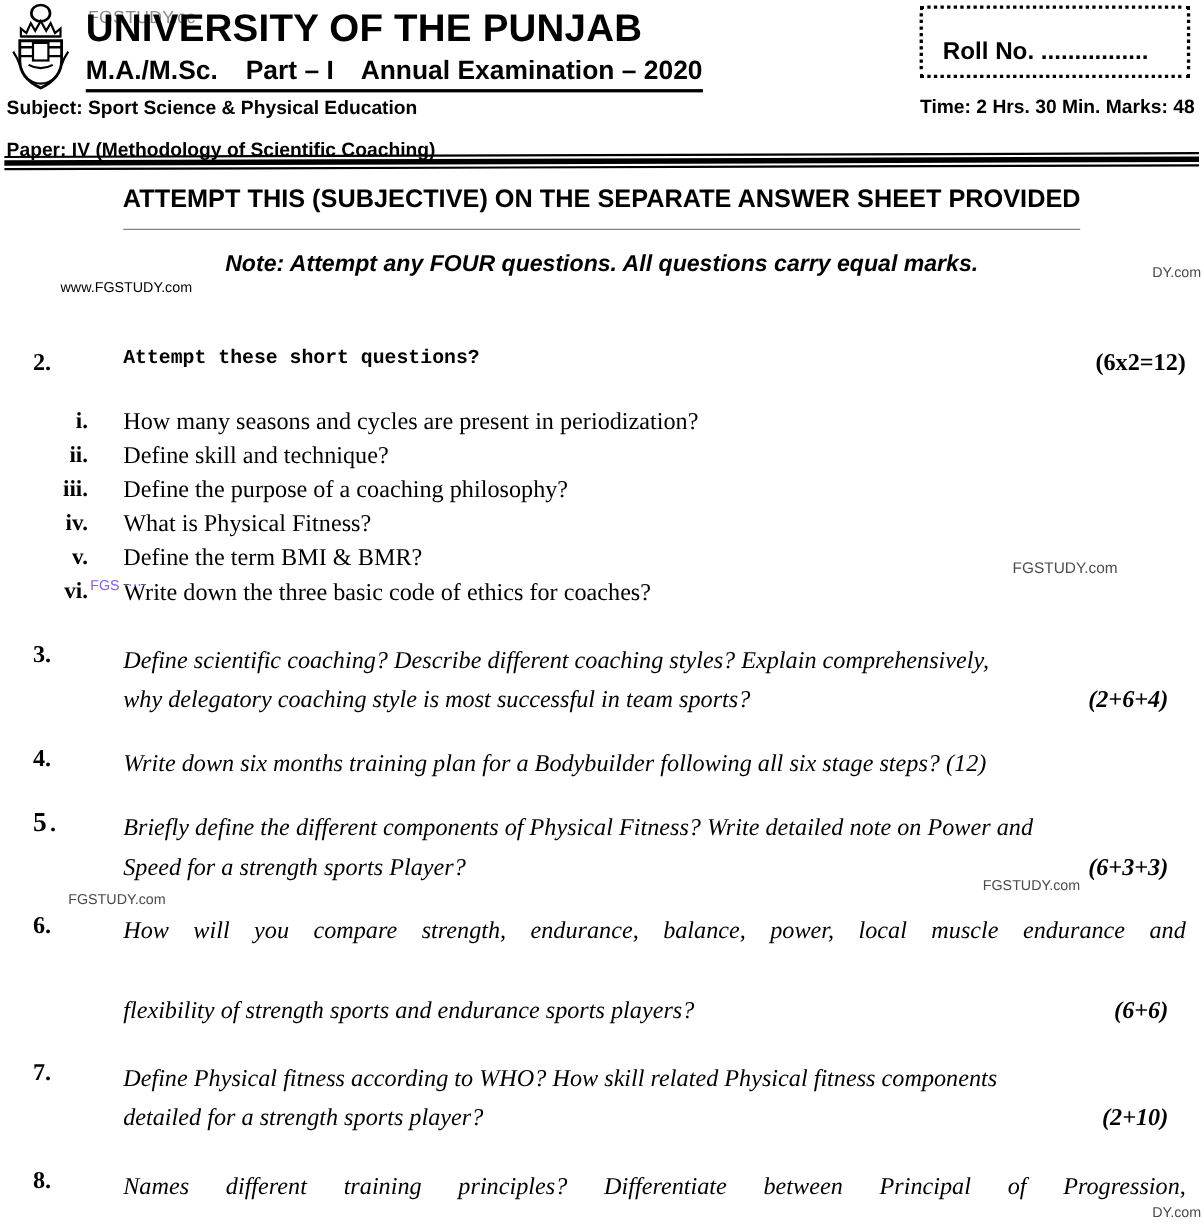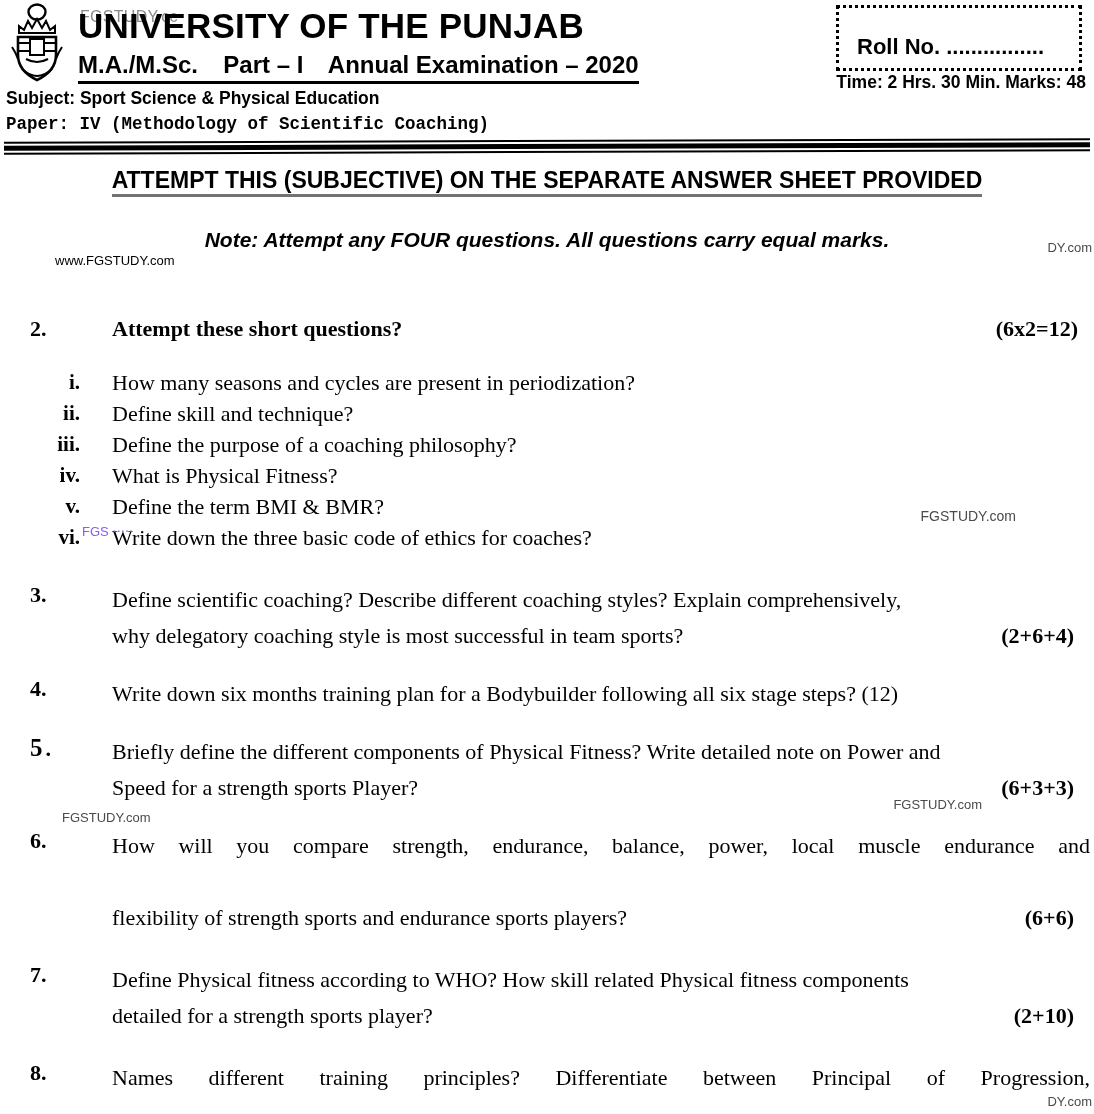--- a/index.html
+++ b/index.html
@@ -82,26 +82,26 @@
 
   .subject-line, .paper-line {
     position: absolute;
     left: 6px;
     font-family: "Liberation Sans", "DejaVu Sans", sans-serif;
     font-weight: bold;
     font-size: 17.5px;
     white-space: nowrap;
   }
   .subject-line { top: 88px; }
-  .paper-line   { top: 114px; font-family: Liberation Mono, monospace; }
+  .paper-line   { top: 126px; }
 
   .time-marks {
     position: absolute;
     right: 8px;
-    top: 72px;
+    top: 87px;
     font-family: "Liberation Sans", "DejaVu Sans", sans-serif;
     font-weight: bold;
     font-size: 17.5px;
     white-space: nowrap;
   }
 
   
   .divider {
     position: absolute;
     left: 4px;
@@ -118,22 +118,22 @@
   .attempt-head {
     position: absolute;
     left: 0; right: 0;
     top: 167px;
     text-align: center;
     font-family: "Liberation Sans", "DejaVu Sans", sans-serif;
     font-weight: bold;
     font-size: 23px;
   }
   .attempt-head span {
-    border-bottom: 3px solid #737373;
-    padding-bottom: 1px;
+    border-bottom: 1px solid #737373;
+    padding-bottom: 15px;
   }
 
   .note-line {
     position: absolute;
     left: 0; right: 0;
     top: 228px;
     text-align: center;
     font-family: "Liberation Sans", "DejaVu Sans", sans-serif;
     font-weight: bold;
     font-style: italic;
@@ -156,23 +156,24 @@
     position: absolute;
     left: 30px;
     top: 0;
     width: 40px;
     text-align: left;
     font-size: 22px;
     font-weight: bold;
   }
   .q-body {
     margin-left: 112px;
-    margin-right: 4px;
+    margin-right: 16px;
     font-size: 22px;
     line-height: 36px;
+    font-style: italic;
   }
 
   .line {
     position: relative;
   }
   .line.spread {
     text-align: justify;
   }
   .line.spread::after {
     content: "";
@@ -192,21 +193,22 @@
   .q2head {
     position: relative;
     height: 38px;
   }
   .q2head .q-num { font-size: 22px; }
   .q2head .title {
     position: absolute;
     left: 112px;
     top: 0;
     font-weight: bold;
-    font-size: 22px;
+    font-size: 18px;
+    font-family: Liberation Mono, monospace;
   }
   .q2head .marks { top: 0; }
 
   .subitems {
     position: relative;
     margin-top: 16px;
   }
   .subitem {
     position: relative;
     height: 31px;

